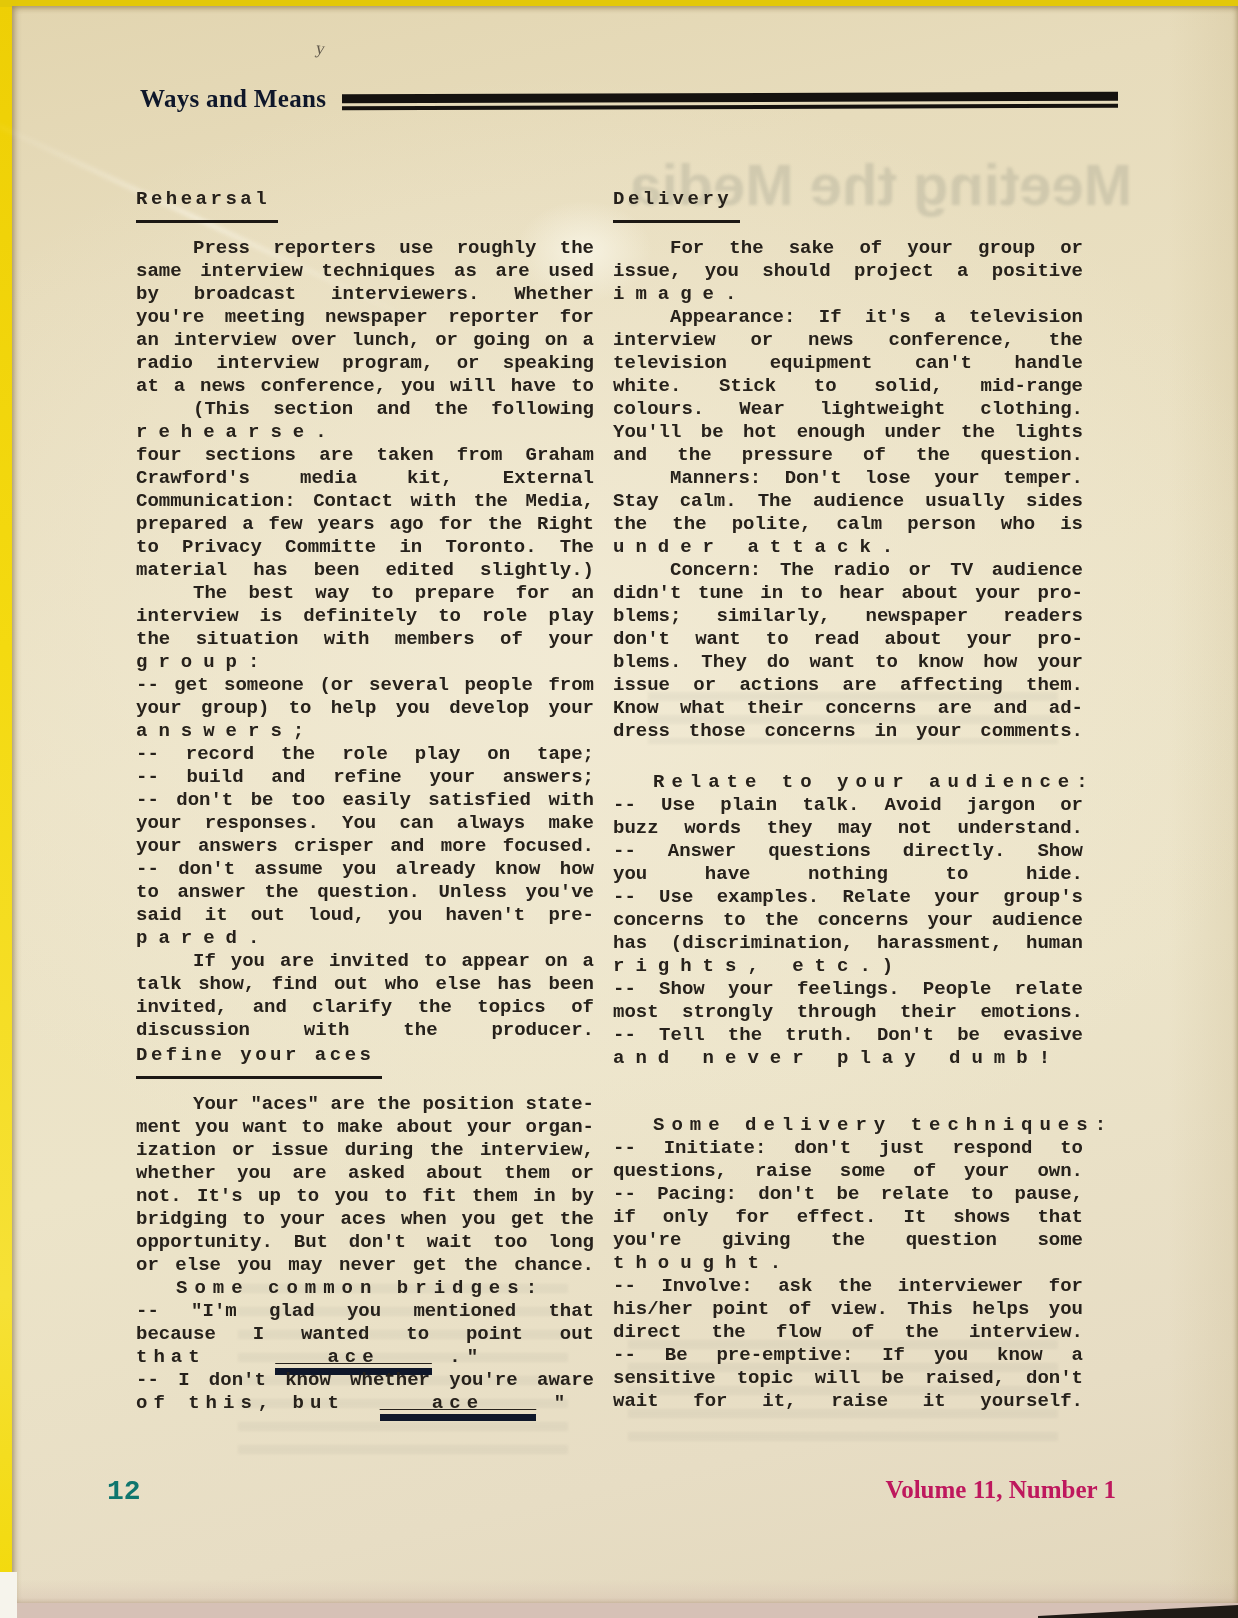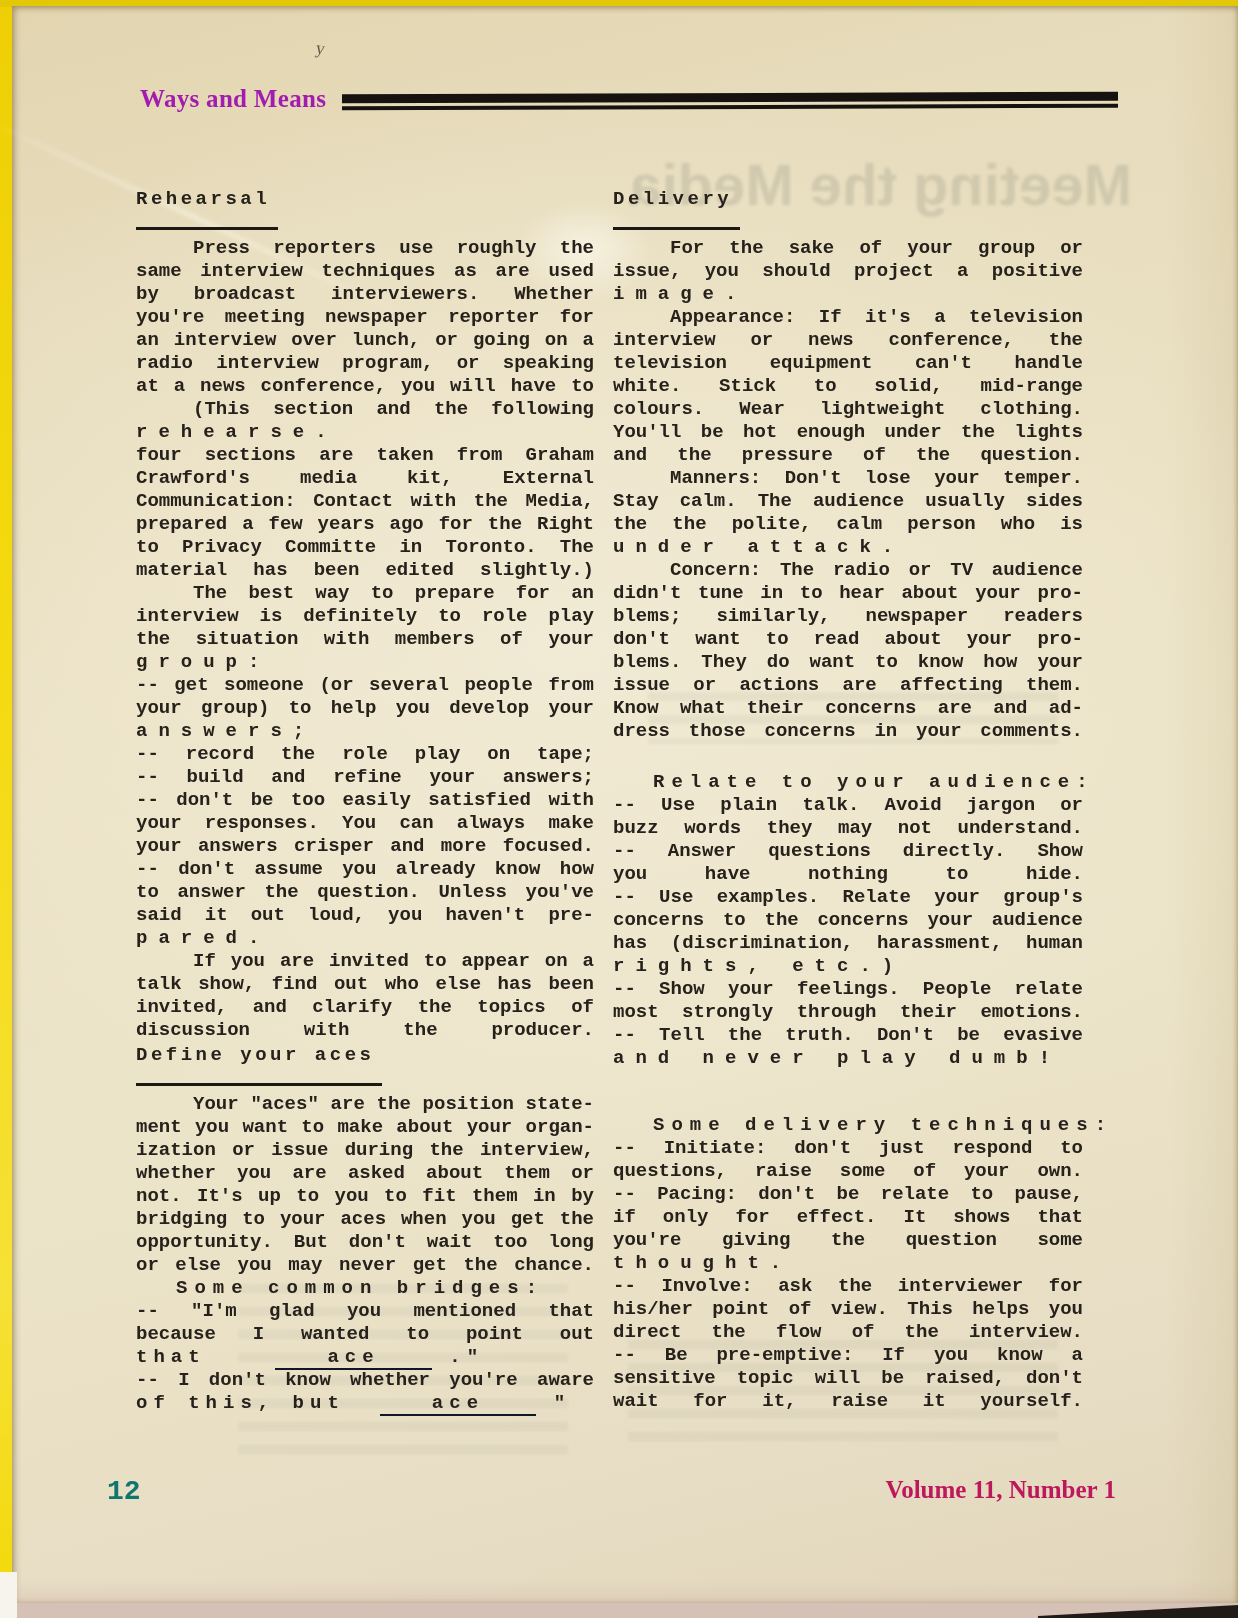--- a/index.html
+++ b/index.html
@@ -34,38 +34,38 @@
       white-space:nowrap;overflow:hidden;}
   .ghost-lines{position:absolute;
       background:repeating-linear-gradient(180deg,rgba(100,106,96,.12) 0 9px,rgba(0,0,0,0) 9px 23px);
       filter:blur(1.4px);opacity:.55;}
   .gl1{left:238px;top:1284px;width:330px;height:184px;}
   .gl2{left:628px;top:1340px;width:430px;height:104px;}
   .gl3{left:648px;top:692px;width:410px;height:52px;}
   
   .masthead{position:absolute;left:140px;top:84px;right:120px;display:flex;align-items:flex-start;}
   .masthead .title{font-family:"Liberation Serif","DejaVu Serif",serif;font-weight:bold;
-      font-size:25px;line-height:30px;color:#a21caf;white-space:nowrap;letter-spacing:.3px;}
+      font-size:25px;line-height:30px;color:#0f172a;white-space:nowrap;letter-spacing:.3px;}
   .rulewrap{flex:1;margin-left:16px;margin-top:9px;transform:rotate(-0.2deg);}
   .rule-thick{height:9px;background:#15120f;}
   .rule-thin{height:4px;background:#15120f;margin-top:3px;}
   
   .col{position:absolute;top:186px;font-family:"Liberation Mono","DejaVu Sans Mono",monospace;
        font-weight:700;font-size:19px;line-height:23px;color:#26211b;}
   #col-left{left:136px;width:458px;}
   #col-right{left:613px;width:470px;}
   .line{min-height:23px;}
   .just{text-align:justify;text-align-last:justify;}
   .spread{letter-spacing:11px;}
   .spread-sm{letter-spacing:6px;}
   .ind{text-indent:57px;}
   .subhead{letter-spacing:7px;text-indent:40px;white-space:nowrap;}
   .heading{margin:0 0 24px 0;line-height:27px;}
-  .hd{letter-spacing:3.5px;border-bottom:3px solid #1c1814;padding:0 8px 17px 0;margin-top:45px;}
-  .u{border-bottom:2px solid #0f172a;}
+  .hd{letter-spacing:3.5px;border-bottom:3px solid #1c1814;padding:0 8px 10px 0;margin-top:45px;}
+  .u{border-bottom:7px solid #0f172a;text-decoration:underline;}
   
   .footer-num{position:absolute;left:107px;top:1476px;
       font-family:Liberation Mono, monospace;font-weight:bold;font-size:28px;color:#0f766e;}
   .footer-issue{position:absolute;right:122px;top:1476px;
       font-family:"Liberation Serif","DejaVu Serif",serif;font-weight:bold;font-size:25px;color:#be185d;}
   .stray{position:absolute;left:316px;top:38px;font-family:"Liberation Serif","DejaVu Serif",serif;
       font-size:18px;color:#4c453b;transform:rotate(10deg);opacity:.85;}
 </style>
 </head>
 <body>

